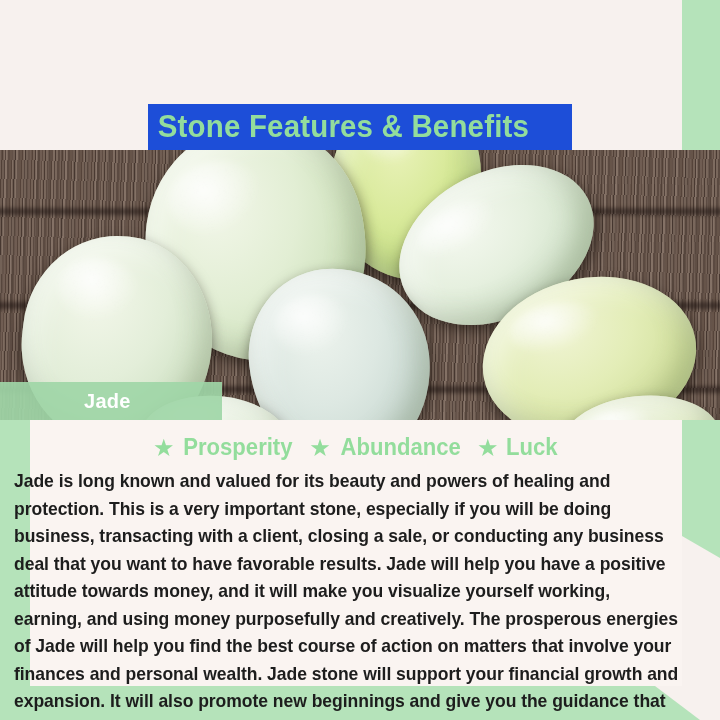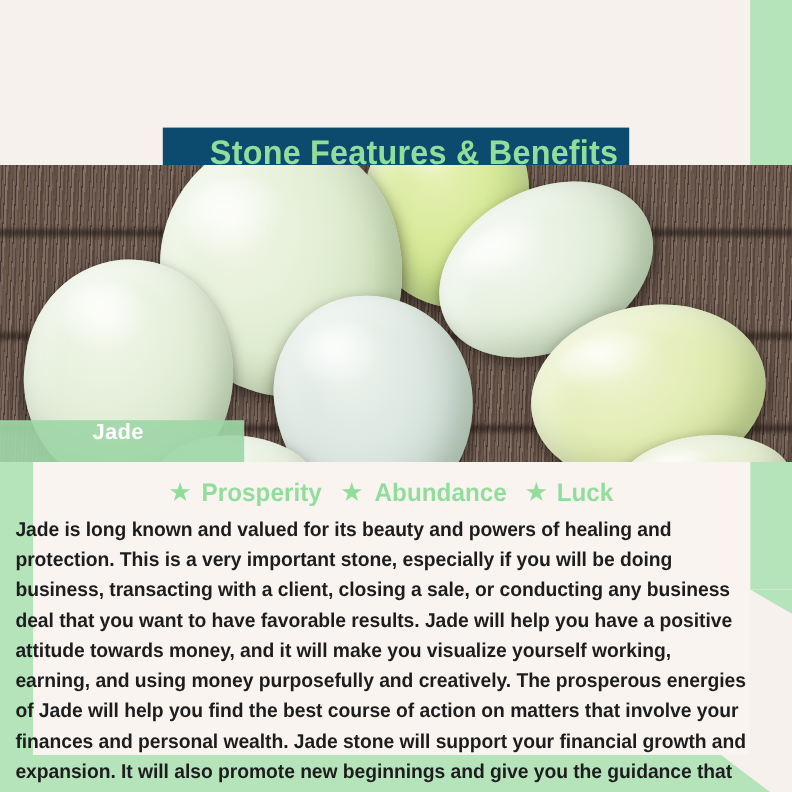--- a/index.html
+++ b/index.html
@@ -87,25 +87,24 @@
     font-weight: 400;
   }
 
   
   .title-banner {
     position: absolute;
     left: 148px;
     top: 104px;
     width: 424px;
     height: 46px;
-    background: #0c4a6e;
+    background: #1d4ed8;
     display: flex;
     align-items: center;
-    justify-content: flex-end;
-    margin-top: 12px;
+    justify-content: flex-start;
   }
   .title-text {
     font-family: "Liberation Sans Narrow", "Liberation Sans", sans-serif;
     font-weight: bold;
     font-size: 31px;
     color: #93dd9c;
     letter-spacing: 0.2px;
     white-space: nowrap;
     transform: scaleX(0.95);
   }
@@ -227,20 +226,21 @@
 
   
   .jade-band {
     position: absolute;
     left: 0;
     top: 382px;
     width: 222px;
     height: 38px;
     background: rgba(160, 214, 167, 0.92);
     display: flex;
+    align-items: center;
   }
   .jade-label {
     margin-left: 84px;
     color: #ffffff;
     font-weight: bold;
     font-size: 20px;
     font-family: "Liberation Sans", sans-serif;
     letter-spacing: 0.3px;
   }
 

